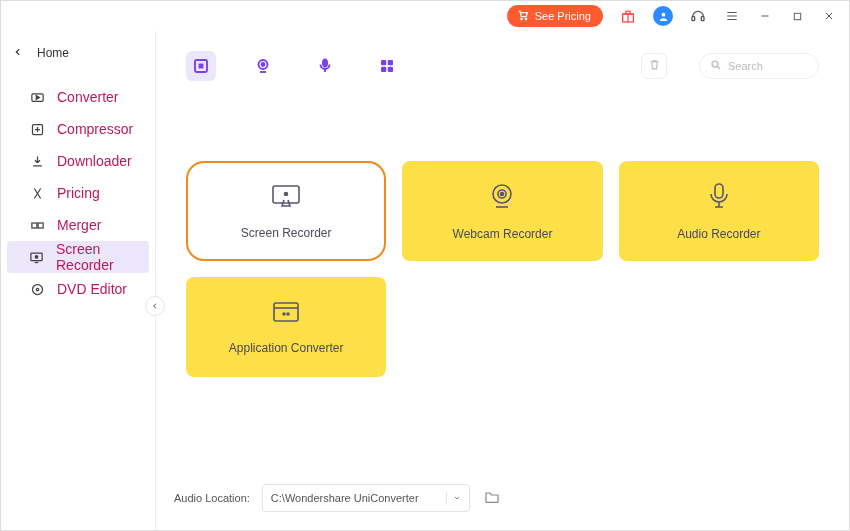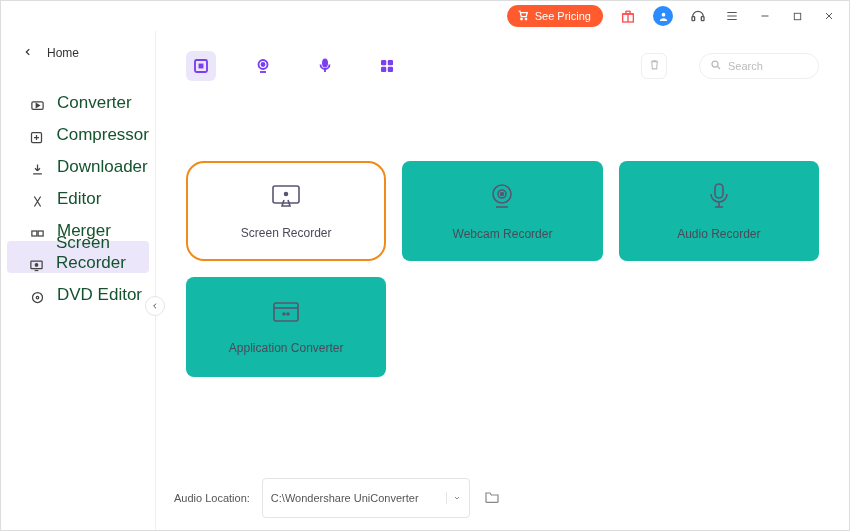--- a/index.html
+++ b/index.html
@@ -21,26 +21,26 @@
   .titlebar .blue-circle { width:20px; height:20px; border-radius:50%; background:#2a8cff; display:flex; align-items:center; justify-content:center; color:#fff; font-size:11px; }
   .win-btn { width:16px; height:16px; display:flex; align-items:center; justify-content:center; cursor:pointer; color:#555; }
 
   .body { flex:1; display:flex; overflow:hidden; }
   .sidebar {
     width: 155px; border-right: 1px solid #eee; padding-top: 4px;
     display:flex; flex-direction:column; position:relative;
   }
   .home-row {
     height: 36px; display:flex; align-items:center; gap: 14px;
-    padding-left: 22px; font-size: 12px; color:#333; cursor:pointer;
+    padding-left: 12px; font-size: 12px; color:#333; cursor:pointer;
   }
   .nav { margin-top: 10px; }
   .nav-item {
-    height: 32px; display:flex; align-items:flex-end; gap: 12px;
-    padding-left: 22px; font-size: 17px; color:#14532d; cursor:pointer;
+    height: 32px; display:flex; align-items:center; gap: 12px;
+    padding-left: 22px; font-size: 14px; color:#be185d; cursor:pointer;
     border-radius: 4px; margin: 0 6px;
   }
   .nav-item.active { background: #ece6fb; }
   .nav-item .nicon { width:16px; height:16px; display:flex; align-items:center; justify-content:center; color:#444; }
   .collapse-handle {
     position:absolute; right:-10px; top: 265px; width:20px; height:20px;
     background:#fff; border:1px solid #e5e5e5; border-radius:50%;
     display:flex; align-items:center; justify-content:center; font-size:10px; color:#555; cursor:pointer;
   }
 
@@ -65,36 +65,36 @@
   .search {
     height:26px; width: 120px; border:1px solid #eee; border-radius:13px;
     display:flex; align-items:center; padding: 0 10px; gap:6px; color:#aaa;
   }
   .search input { border:none; outline:none; font-size:11px; width: 80px; color:#555; background:transparent; }
   .search input::placeholder { color:#bbb; }
 
   .cards-wrap { flex:1; padding: 70px 16px 0 16px; }
   .cards { display:grid; grid-template-columns: repeat(3, 1fr); gap: 16px; }
   .card {
-    background:#14b8a6; border-radius:8px; height: 100px;
+    background:#fde047; border-radius:8px; height: 100px;
     display:flex; flex-direction:column; align-items:center; justify-content:center;
     gap: 14px; font-size:12px; color:#4a4a5a; cursor:pointer;
   }
   .card .cicon { color:#615b72; }
   .card.selected {
     border: 2px solid #f28a1a; background:#fff;
     border-radius: 18px;
   }
 
   .footer {
     height: 40px; display:flex; align-items:center; gap: 12px; padding: 0 4px;
     font-size: 11px; color:#555;
   }
   .loc-select {
-    height: 40px; border:1px solid #e4e4e4; border-radius:4px; padding: 0 8px;
+    height: 28px; border:1px solid #e4e4e4; border-radius:4px; padding: 0 8px;
     display:flex; align-items:center; gap:27px; font-size:11px; color:#555; cursor:pointer;
   }
   .loc-select .chev { border-left:1px solid #e4e4e4; padding-left:6px; color:#888; }
   .folder-btn { width:20px; height:20px; display:flex; align-items:center; justify-content:center; color:#888; cursor:pointer; }
 </style>
 </head>
 <body>
 
 <div class="app">
 
@@ -188,21 +188,21 @@
               </svg>
           </span>
           <span>Downloader</span>
         </div>
         <div class="nav-item">
           <span class="nicon">
             <svg width="15" height="15" viewBox="0 0 24 24" fill="none" stroke="#444" stroke-width="2">
                 <path d="M7 4l10 16M17 4L7 20"></path>
               </svg>
           </span>
-          <span>Editor</span>
+          <span>Pricing</span>
         </div>
         <div class="nav-item">
           <span class="nicon">
             <svg width="15" height="15" viewBox="0 0 24 24" fill="none" stroke="#444" stroke-width="2">
                 <rect x="3" y="8" width="8" height="8"></rect>
                 <rect x="13" y="8" width="8" height="8"></rect>
               </svg>
           </span>
           <span>Merger</span>
         </div>

